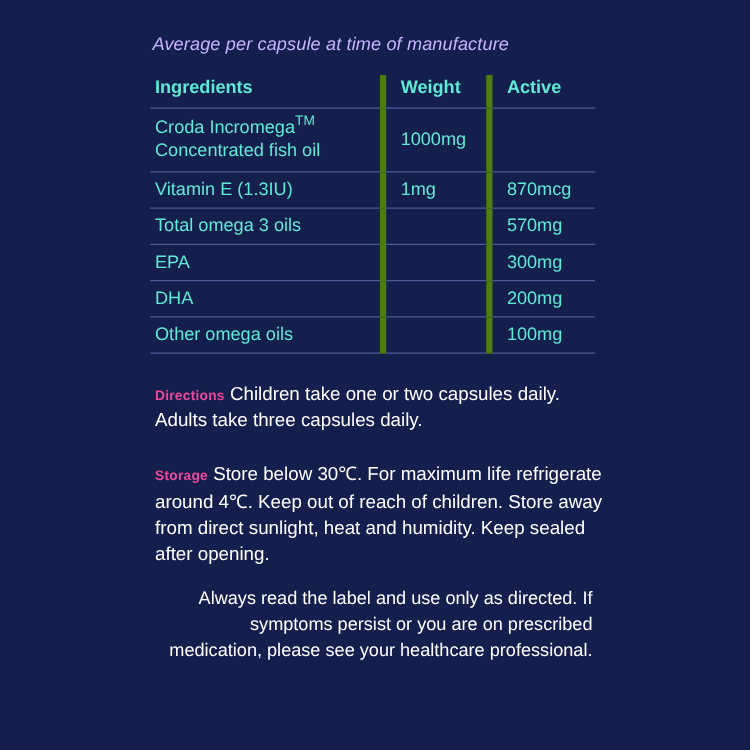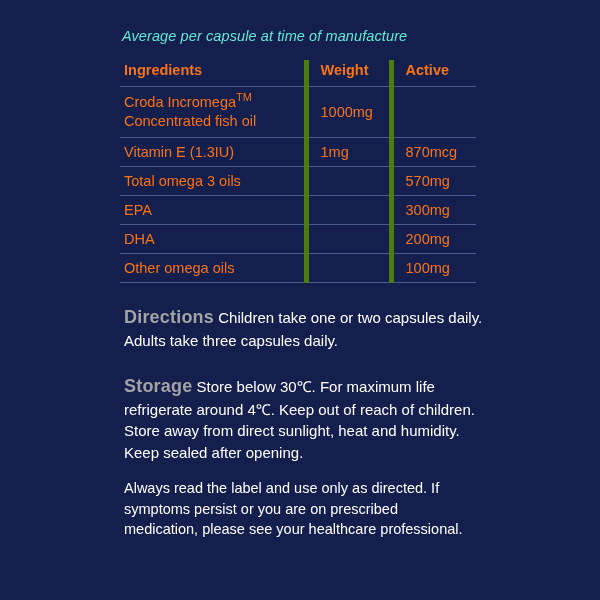--- a/index.html
+++ b/index.html
@@ -15,39 +15,39 @@
     overflow: hidden;
   }
   .page {
     position: relative;
     width: 600px;
     height: 600px;
     box-sizing: border-box;
     padding: 28px 60px 0 120px;
   }
   .subtitle {
-    color: #5eead4;
+    color: #c4b5fd;
     font-style: italic;
     font-size: 14.5px;
     letter-spacing: 0.1px;
     margin: 0 0 16px 0;
     padding-left: 2px;
   }
   table.nutrition {
     border-collapse: collapse;
     width: 356px;
     table-layout: fixed;
   }
   table.nutrition th,
   table.nutrition td {
     border-bottom: 1px solid #4a5c92;
     padding: 6px 0 6px 4px;
     font-weight: normal;
     font-size: 14.5px;
-    color: #f97316;
+    color: #5eead4;
     vertical-align: middle;
     text-align: left;
   }
   table.nutrition th {
     font-weight: bold;
     font-size: 14.5px;
     padding-top: 2px;
     padding-bottom: 8px;
   }
   .col-ing { width: 186px; }
@@ -74,34 +74,35 @@
     line-height: 0;
   }
   .section {
     margin-top: 22px;
     font-size: 15px;
     line-height: 1.42;
     width: 360px;
     padding-left: 4px;
   }
   .section .heading {
-    color: #a3a3a3;
+    color: #ec4899;
     font-weight: bold;
-    font-size: 18px;
+    font-size: 11px;
     letter-spacing: 0.2px;
   }
   .section b {
     font-weight: normal;
   }
   .footnote {
     margin-top: 8px;
     font-size: 14.5px;
     line-height: 1.42;
     width: 350px;
     padding-left: 4px;
+    text-align: right;
   }
 </style>
 </head>
 <body>
 
 <div class="page">
 
   <p class="subtitle">Average per capsule at time of manufacture</p>
 
   <table class="nutrition">

